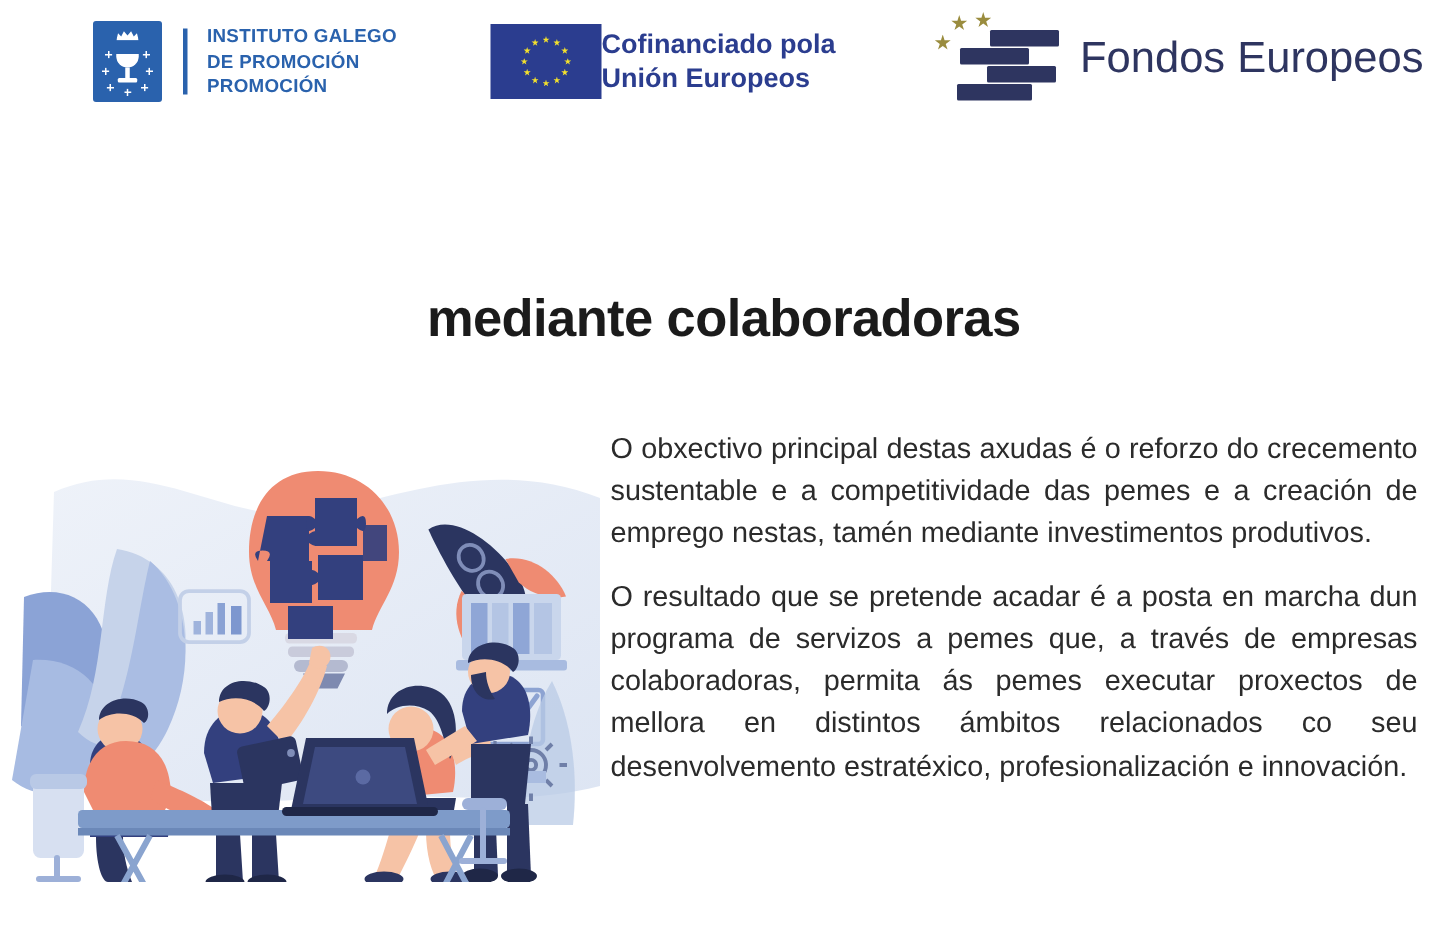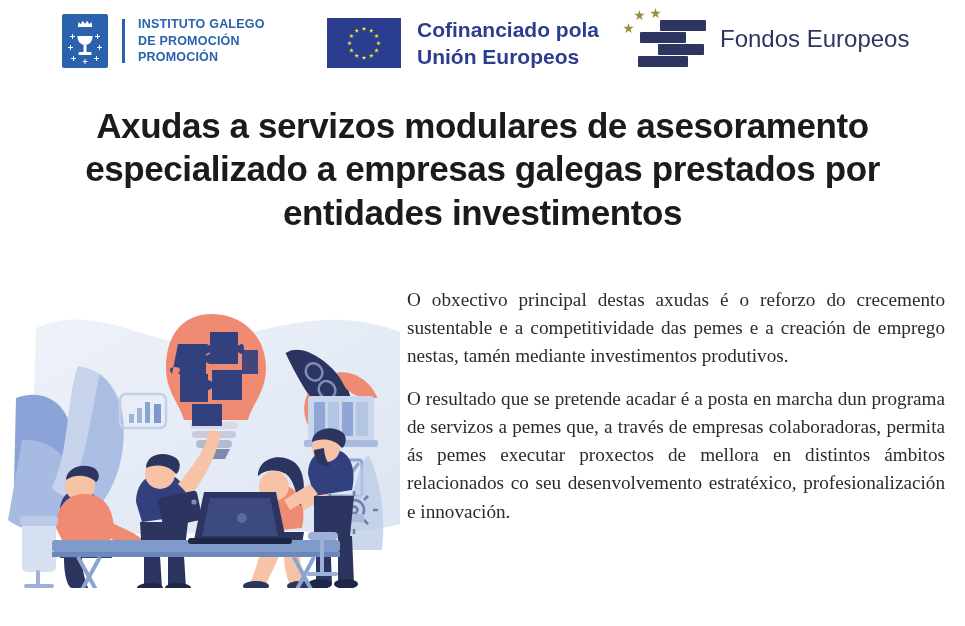--- a/index.html
+++ b/index.html
@@ -102,23 +102,22 @@
     position: relative;
     flex: 0 0 auto;
   }
   .eu-star {
     position: absolute;
     width: 5px; height: 5px;
     background: #f4e12c;
     clip-path: polygon(50% 0%, 61% 35%, 98% 35%, 68% 57%, 79% 91%, 50% 70%, 21% 91%, 32% 57%, 2% 35%, 39% 35%);
   }
   .eu-text {
-    margin-left: 16px;
     color: #2b3d8f;
-    font-size: 21px;
+    font-size: 18px;
     font-weight: bold;
     line-height: 1.3;
     white-space: nowrap;
   }
 
   
   .logo-fondos {
     position: absolute;
     left: 620px; top: 8px;
     display: flex;
@@ -137,21 +136,21 @@
   }
   .fondos-star {
     position: absolute;
     width: 11px; height: 11px;
     background: #9a8c3e;
     clip-path: polygon(50% 0%, 61% 35%, 98% 35%, 68% 57%, 79% 91%, 50% 70%, 21% 91%, 32% 57%, 2% 35%, 39% 35%);
   }
   .fondos-text {
     margin-left: 14px;
     color: #2e3560;
-    font-size: 24px;
+    font-size: 29px;
     line-height: 1;
     white-space: nowrap;
   }
 
   
   .title {
     position: absolute;
     top: 104px; left: 26px;
     width: 913px;
     text-align: center;
@@ -168,21 +167,20 @@
     position: absolute;
     left: 8px; top: 288px;
     width: 392px; height: 300px;
   }
 
   
   .body-col {
     position: absolute;
     left: 407px; top: 286px;
     width: 538px;
-    font-family: Liberation Serif, serif;
   }
   .body-col p {
     color: #2b2b2b;
     font-size: 19.2px;
     line-height: 1.47;
     text-align: justify;
     text-justify: inter-word;
   }
   .body-col p + p { margin-top: 14px; }
   .body-col p:last-child { text-align-last: left; }
@@ -243,23 +241,23 @@
       <div class="fondos-bar" style="left:40px; top:12px; width:46px;"></div>
       <div class="fondos-bar" style="left:20px; top:24px; width:46px;"></div>
       <div class="fondos-bar" style="left:38px; top:36px; width:46px;"></div>
       <div class="fondos-bar" style="left:18px; top:48px; width:50px;"></div>
     </div>
     <div class="fondos-text">Fondos Europeos</div>
   </div>
 </div>
 
 <h1 class="title">
-  <span>Axudas a servizos modulares de asesoramento</span><br>
-  <span>especializado a empresas galegas prestados por</span><br>
-  <span>entidades investimentos</span>
+  <br>
+  <br>
+  <span>mediante colaboradoras</span>
 </h1>
 
 <div class="illustration">
   <svg viewBox="0 0 392 300" width="392" height="300" xmlns="http://www.w3.org/2000/svg">
     <defs>
       <linearGradient id="swoosh" x1="0" y1="0" x2="1" y2="1">
         <stop offset="0%" stop-color="#eef2f9"></stop>
         <stop offset="100%" stop-color="#dde5f3"></stop>
       </linearGradient>
     </defs>

